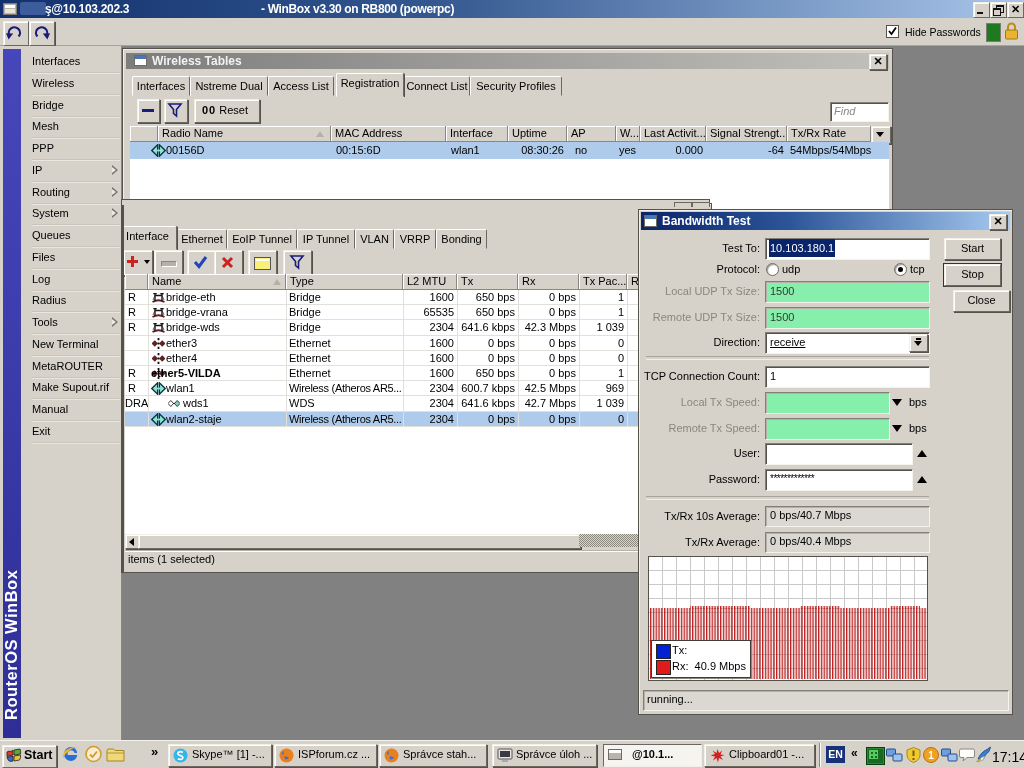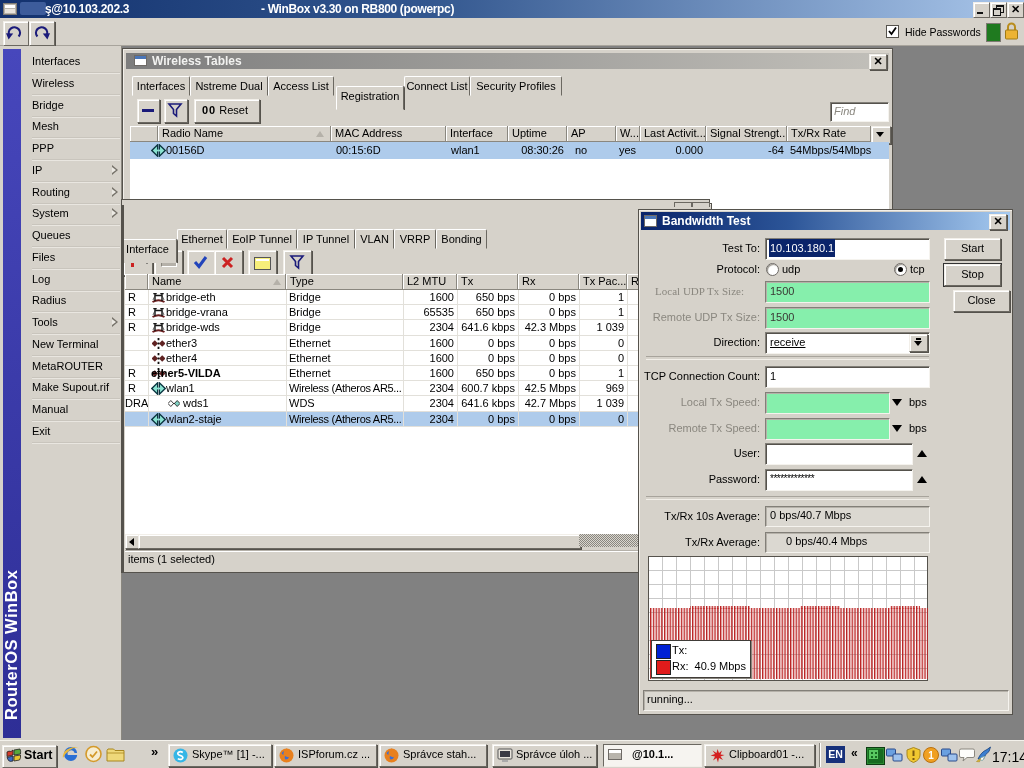--- a/index.html
+++ b/index.html
@@ -3,21 +3,21 @@
 <style>
 html,body{margin:0;padding:0;width:1024px;height:768px;overflow:hidden;}
 body{font-family:"Liberation Sans",sans-serif;font-size:11px;color:#000;background:#818181;position:relative;}
 .abs{position:absolute;}
 .b{font-weight:bold;}
 .btn3d{position:absolute;background:#d6d2ca;border:1px solid;border-color:#f2efe9 #6b6861 #6b6861 #f2efe9;box-shadow:1px 1px 0 #55524c, inset 1px 1px 0 #fff;}
 .inset{position:absolute;background:#fff;border:1px solid;border-color:#827f78 #f5f3ee #f5f3ee #827f78;box-shadow:inset 1px 1px 0 #55524c;}
 .inset2{position:absolute;background:#86efac;border:1px solid;border-color:#827f78 #f5f3ee #f5f3ee #827f78;box-shadow:inset 1px 1px 0 #b5b1a9;}
 .hcell{position:absolute;top:0;height:16px;background:#d6d2ca;border-right:1px solid #8a877f;border-bottom:1px solid #8a877f;box-shadow:inset 1px 1px 0 #fff;box-sizing:border-box;line-height:15px;padding-left:4px;overflow:hidden;white-space:nowrap;}
 .tab{position:absolute;top:3px;height:20px;background:#d6d2ca;border:1px solid;border-color:#fff #6b6861 #d6d2ca #fff;border-radius:2px 2px 0 0;box-sizing:border-box;text-align:center;line-height:18px;white-space:nowrap;overflow:hidden;}
-.tab.on{top:13px;height:24px;z-index:3;box-shadow:1px 0 0 #55524c;}
+.tab.on{top:0;height:24px;z-index:3;box-shadow:1px 0 0 #55524c;}
 .lbl{position:absolute;height:14px;line-height:14px;white-space:nowrap;}
 .mi{position:absolute;left:32px;width:88px;height:21px;line-height:20px;border-bottom:1px solid #c9c5bd;box-shadow:0 1px 0 #e9e6e0;}
 .arr{position:absolute;right:2px;top:5px;width:0;height:0;border-left:6px solid #76726a;border-top:5px solid transparent;border-bottom:5px solid transparent;}
 .arr::after{content:"";position:absolute;left:-6px;top:-3px;width:0;height:0;border-left:4px solid #eceae4;border-top:3px solid transparent;border-bottom:3px solid transparent;}
 .trow{position:absolute;left:0;white-space:nowrap;}
 .cell{position:absolute;top:0;height:100%;overflow:hidden;white-space:nowrap;box-sizing:border-box;padding-left:3px;}
 .cellr{position:absolute;top:0;height:100%;overflow:hidden;white-space:nowrap;box-sizing:border-box;text-align:right;padding-right:3px;}
 </style></head>
 <body>
 
@@ -358,21 +358,21 @@
   </div>
   <div class="lbl" style="right:252px;top:31px;">Test To:</div>
   <div class="inset" style="left:126px;top:28px;width:163px;height:20px;line-height:18px;"><span style="background:#0a246a;color:#fff;margin-left:3px;display:inline-block;padding:0 1px;">10.103.180.1</span></div>
   <div class="lbl" style="right:252px;top:52px;">Protocol:</div>
   <div class="abs" style="left:127px;top:53px;width:11px;height:11px;background:#fff;border:1px solid #6e6a66;border-radius:50%;box-shadow:inset 1px 1px 1px #9a968e;"></div>
   <div class="lbl" style="left:143px;top:52px;">udp</div>
   <div class="abs" style="left:255px;top:53px;width:11px;height:11px;background:#fff;border:1px solid #6e6a66;border-radius:50%;box-shadow:inset 1px 1px 1px #9a968e;">
       <div class="abs" style="left:3px;top:3px;width:5px;height:5px;background:#000;border-radius:50%;"></div>
     </div>
   <div class="lbl" style="left:271px;top:52px;">tcp</div>
-  <div class="lbl" style="right:268px;top:74px;color:#8a877f;font-family:Liberation Serif, serif;">Local UDP Tx Size:</div>
+  <div class="lbl" style="right:252px;top:74px;color:#8a877f;">Local UDP Tx Size:</div>
   <div class="inset2" style="left:126px;top:71px;width:163px;height:20px;line-height:18px;"><span style="margin-left:4px;color:#3a3834;">1500</span></div>
   <div class="lbl" style="right:252px;top:100px;color:#8a877f;">Remote UDP Tx Size:</div>
   <div class="inset2" style="left:126px;top:97px;width:163px;height:20px;line-height:18px;"><span style="margin-left:4px;color:#3a3834;">1500</span></div>
   <div class="lbl" style="right:252px;top:125px;">Direction:</div>
   <div class="inset" style="left:126px;top:122px;width:163px;height:20px;line-height:18px;text-decoration:underline;"><span style="margin-left:4px;">receive</span>
     <div class="btn3d" style="right:1px;top:1px;width:17px;height:16px;">
         <span style="position:absolute;left:4px;top:6px;width:0;height:0;border-top:5px solid #000;border-left:4px solid transparent;border-right:4px solid transparent;"></span>
         <span style="position:absolute;left:6px;top:3px;width:5px;height:2px;background:#000;"></span>
       </div>
   </div>
@@ -390,21 +390,21 @@
   <div class="lbl" style="right:252px;top:236px;">User:</div>
   <div class="inset" style="left:126px;top:233px;width:146px;height:20px;"></div>
   <span class="abs" style="left:278px;top:240px;width:0;height:0;border-bottom:7px solid #000;border-left:5px solid transparent;border-right:5px solid transparent;"></span>
   <div class="lbl" style="right:252px;top:262px;">Password:</div>
   <div class="inset" style="left:126px;top:259px;width:146px;height:20px;line-height:17px;"><span style="margin-left:4px;font-size:10px;letter-spacing:-0.5px;">*************</span></div>
   <span class="abs" style="left:278px;top:266px;width:0;height:0;border-bottom:7px solid #000;border-left:5px solid transparent;border-right:5px solid transparent;"></span>
   <div class="abs" style="left:7px;top:286px;width:283px;height:2px;border-top:1px solid #a8a49c;border-bottom:1px solid #f2efe9;"></div>
   <div class="lbl" style="right:252px;top:299px;">Tx/Rx 10s Average:</div>
   <div class="inset2" style="left:126px;top:296px;width:163px;height:19px;line-height:17px;background:#dbd8d1;"><span style="margin-left:4px;">0 bps/40.7 Mbps</span></div>
   <div class="lbl" style="right:252px;top:325px;">Tx/Rx Average:</div>
-  <div class="inset2" style="left:126px;top:322px;width:163px;height:19px;line-height:17px;background:#dbd8d1;"><span style="margin-left:20px;">0 bps/40.4 Mbps</span></div>
+  <div class="inset2" style="left:126px;top:322px;width:163px;height:19px;line-height:17px;background:#dbd8d1;"><span style="margin-left:4px;">0 bps/40.4 Mbps</span></div>
 
   <div class="abs" style="left:9px;top:346px;width:280px;height:125px;background:#fff;border:1px solid #55524c;box-sizing:border-box;">
     <div class="abs" style="left:0;top:0;right:0;bottom:0;background:repeating-linear-gradient(to right,transparent 0 13px,#c9c9c9 13px 14px),repeating-linear-gradient(to bottom,transparent 0 13px,#c9c9c9 13px 14px);"></div>
     <svg class="abs" style="left:1px;bottom:1px;" width="278" height="74" viewBox="0 0 278 74">
         <defs>
           <pattern id="rb" width="2.8" height="74" patternUnits="userSpaceOnUse">
             <rect x="0" y="0" width="1.4" height="74" fill="#bb2222"></rect>
           </pattern>
         </defs>
         <rect x="0" y="3" width="278" height="71" fill="url(#rb)"></rect>

